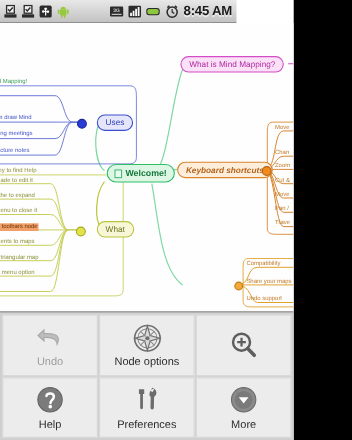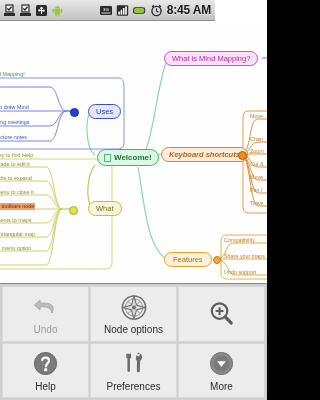--- a/index.html
+++ b/index.html
@@ -181,23 +181,20 @@
 
     <div class="node n-what" style="left:164px;top:30px;">
       <span>What is Mind Mapping?</span>
     </div>
 
     <div class="node n-keys" style="left:161px;top:126px;">
       <span>Keyboard shortcuts</span>
     </div>
     <div class="dot dot-org" style="left:238px;top:130px;"></div>
 
-    <div class="node n-feat" style="left:164px;top:231px;">
-      <span>Features</span>
-    </div>
     <div class="dot dot-org2" style="left:213px;top:235px;"></div>
 
     <div class="node n-uses" style="left:88px;top:83px;">
       <span>Uses</span>
     </div>
     <div class="dot dot-blue" style="left:70px;top:87px;"></div>
 
     <div class="node n-tips" style="left:88px;top:180px;">
       <span>What</span>
     </div>

